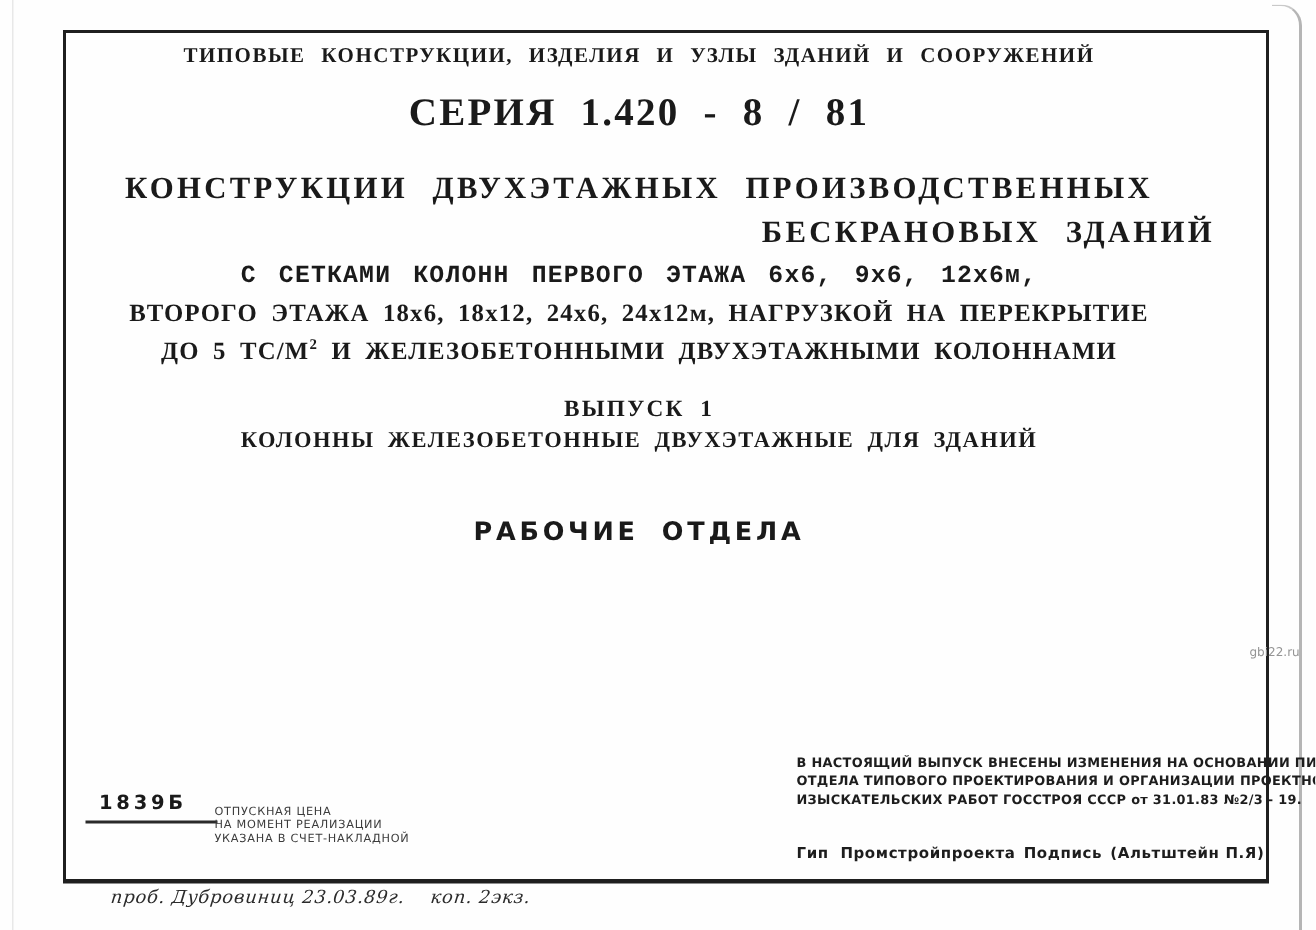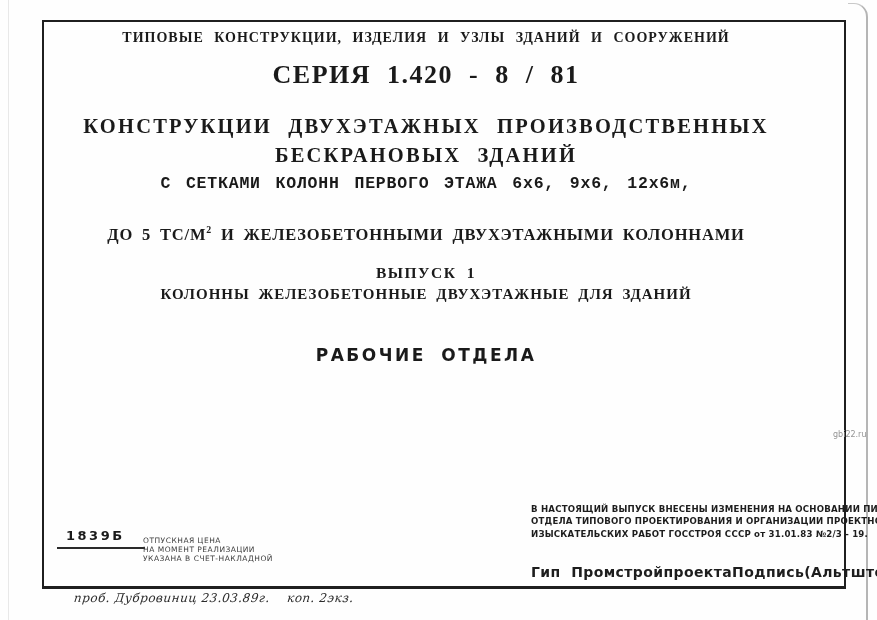--- a/index.html
+++ b/index.html
@@ -39,21 +39,21 @@
   .line {
     position: absolute;
     left: 42px; width: 768px;
     text-align: center;
     white-space: nowrap;
     font-weight: 700;
   }
   .header-line   { top: 30px;  font-size: 14px;   letter-spacing: 1px;   word-spacing: 6px; }
   .series-line   { top: 60px;  font-size: 26px;   letter-spacing: 1.5px; word-spacing: 8px; }
   .title-line1   { top: 115px; font-size: 20.5px; letter-spacing: 2.2px; word-spacing: 9px; }
-  .title-line2   { top: 144px; font-size: 20.5px; letter-spacing: 2.2px; word-spacing: 9px; }
+  .title-line2   { top: 144px; font-size: 20.5px; letter-spacing: 2.2px; word-spacing: 9px; text-align: right; }
   .sub-line1     { top: 174px; font-size: 16.5px; letter-spacing: 0.8px; word-spacing: 4px; font-family: Liberation Mono, monospace; }
   .sub-line2     { top: 199px; font-size: 16.5px; letter-spacing: 0.8px; word-spacing: 4px; }
   .sub-line3     { top: 224px; font-size: 16.5px; letter-spacing: 0.8px; word-spacing: 4px; }
   .sub-line3 sup { font-size: 60%; vertical-align: super; }
   .issue-line    { top: 264px; font-size: 15.5px; letter-spacing: 1.5px; word-spacing: 5px; }
   .issue-line1   { top: 286px; font-size: 15px;   letter-spacing: 1px;   word-spacing: 4px; }
   .issue-line2   { top: 307px; font-size: 15px;   letter-spacing: 1px;   word-spacing: 3px; }
   .doctype-line  { top: 345px; font-size: 17px; font-family: "DejaVu Sans", sans-serif;
                    letter-spacing: 2.5px; word-spacing: 7px; }
 
@@ -84,21 +84,21 @@
     font-family: "DejaVu Sans", sans-serif;
     font-weight: 700; font-size: 8.6px; letter-spacing: 0.2px;
     line-height: 12.3px; color: #1d1d1d;
     white-space: nowrap;
   }
   .gip-row {
     position: absolute;
     left: 531px; top: 564px; width: 312px;
     display: flex; justify-content: space-between; align-items: baseline;
     font-family: "DejaVu Sans", sans-serif;
-    font-weight: 700; font-size: 14px; letter-spacing: 0.4px;
+    font-weight: 700; font-size: 10px; letter-spacing: 0.4px;
     color: #1d1d1d; white-space: pre;
   }
   
   .handwritten {
     position: absolute;
     left: 74px; top: 591px;
     font-family: "DejaVu Serif", serif;
     font-style: italic; font-size: 12px; letter-spacing: 0.5px;
     color: #2b2b2b; white-space: pre;
     transform: skewX(-6deg);
@@ -121,20 +121,21 @@
   <div class="frame"></div>
 
   <div class="line header-line">ТИПОВЫЕ КОНСТРУКЦИИ, ИЗДЕЛИЯ И УЗЛЫ ЗДАНИЙ И СООРУЖЕНИЙ</div>
 
   <div class="line series-line">СЕРИЯ 1.420 - 8 / 81</div>
 
   <div class="line title-line1">КОНСТРУКЦИИ ДВУХЭТАЖНЫХ ПРОИЗВОДСТВЕННЫХ</div>
   <div class="line title-line2">БЕСКРАНОВЫХ ЗДАНИЙ</div>
 
   <div class="line sub-line1">С СЕТКАМИ КОЛОНН ПЕРВОГО ЭТАЖА 6х6, 9х6, 12х6м,</div>
+  <div class="line sub-line2">ВТОРОГО ЭТАЖА 18х6, 18х12, 24х6, 24х12м, НАГРУЗКОЙ НА ПЕРЕКРЫТИЕ</div>
   <div class="line sub-line3"><span>ДО 5 ТС/М</span><sup>2</sup><span> И ЖЕЛЕЗОБЕТОННЫМИ ДВУХЭТАЖНЫМИ КОЛОННАМИ</span></div>
 
   <div class="line issue-line">ВЫПУСК 1</div>
   <div class="line issue-line1">КОЛОННЫ ЖЕЛЕЗОБЕТОННЫЕ ДВУХЭТАЖНЫЕ ДЛЯ ЗДАНИЙ</div>
 
   <div class="line doctype-line">РАБОЧИЕ ОТДЕЛА</div>
 
   <div class="inv-number">1839Б</div>
   <div class="inv-underline"></div>
 

